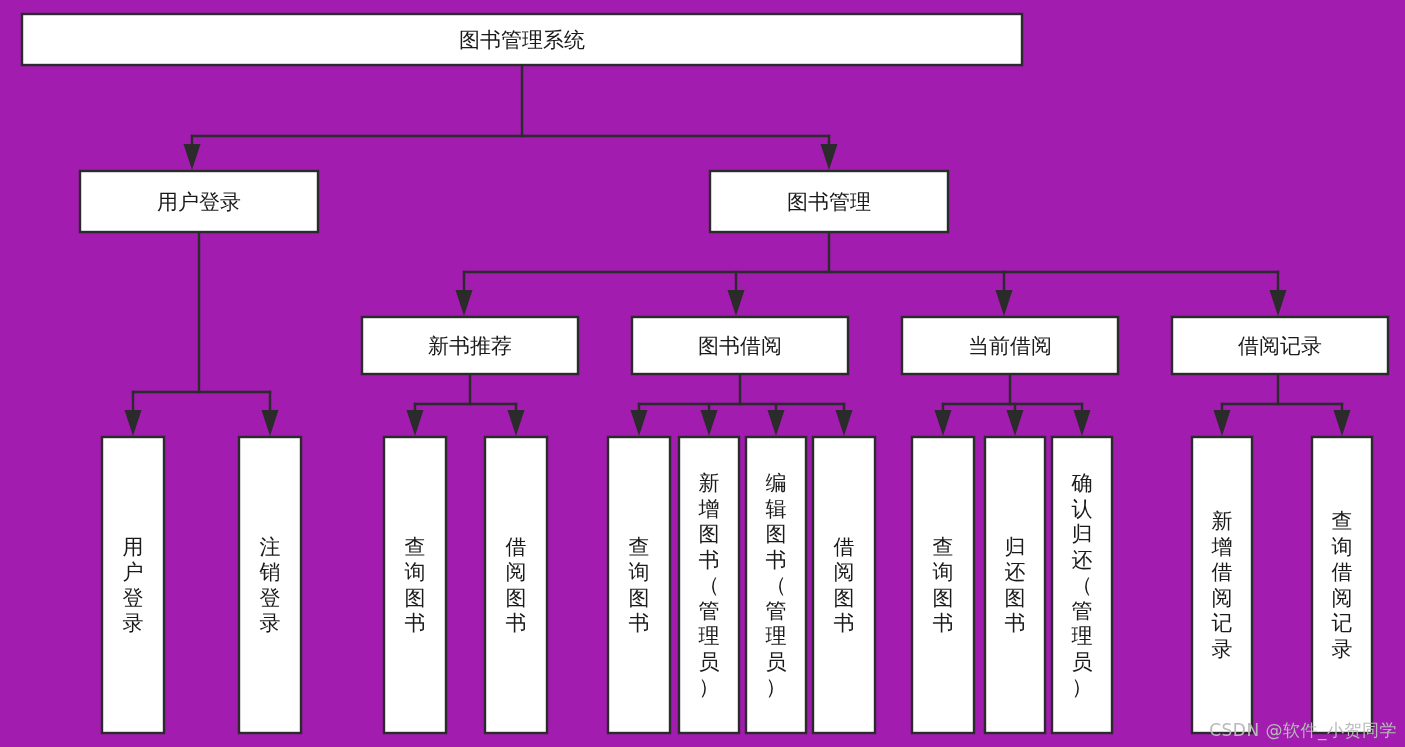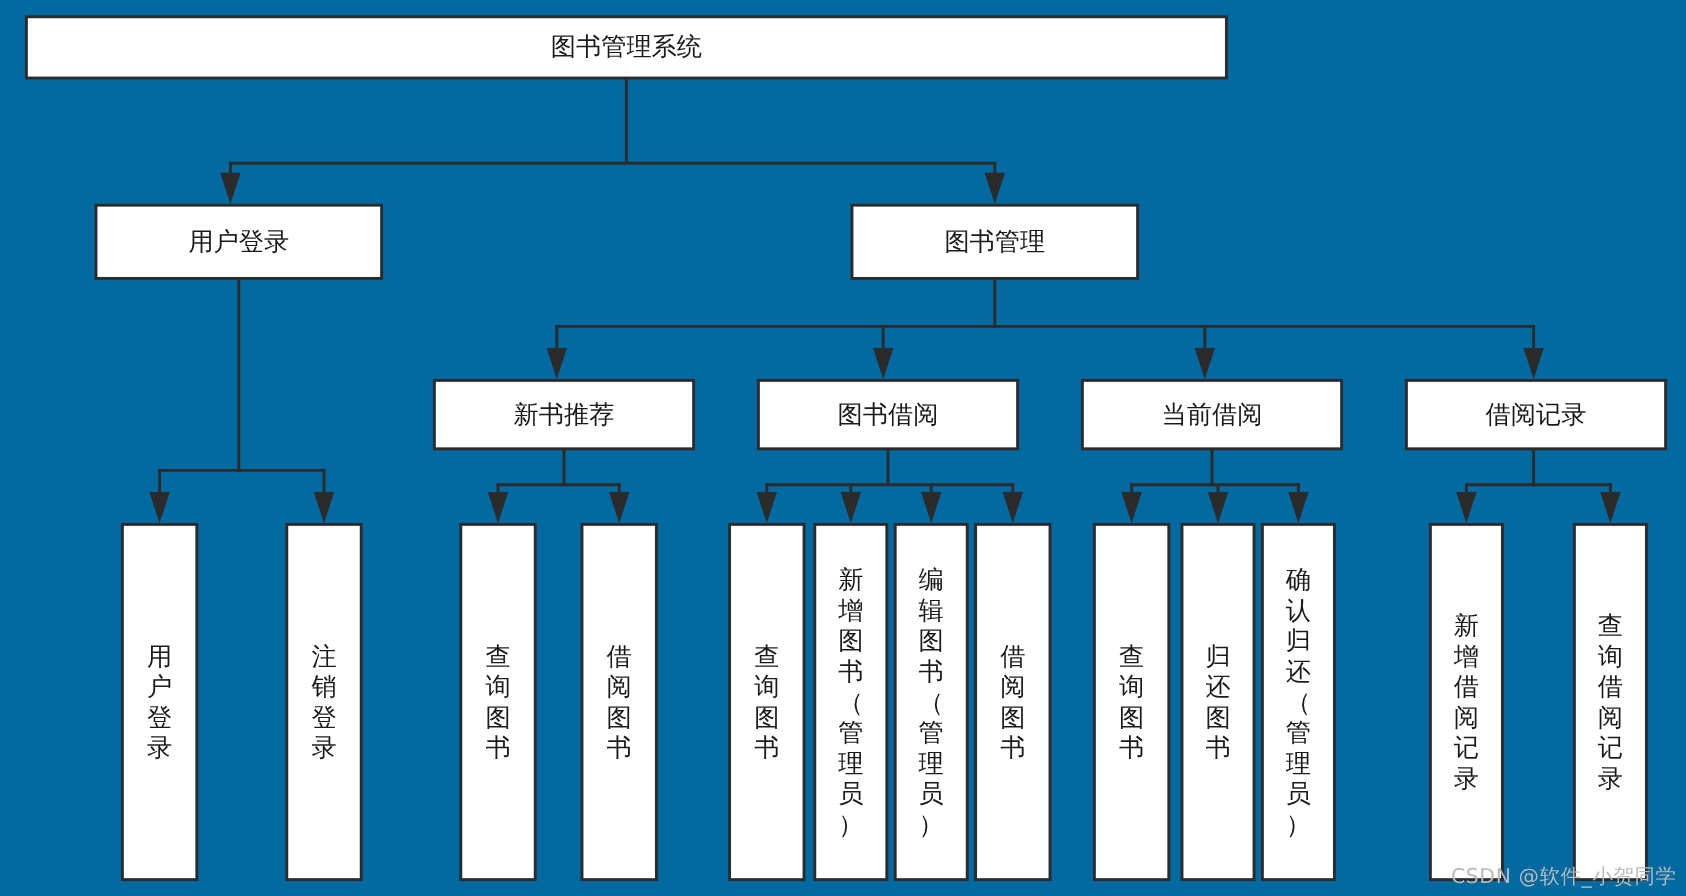--- a/index.html
+++ b/index.html
@@ -12,21 +12,21 @@
     font-family: "DejaVu Sans", "Liberation Sans", sans-serif;
     width: 1405px;
     height: 747px;
     overflow: hidden;
     position: relative;
   }
   #diagram-root {
     position: relative;
     width: 1405px;
     height: 747px;
-    background: #0369a1;
+    background: #a21caf;
   }
   svg#tree-svg {
     position: absolute;
     left: 0;
     top: 0;
     width: 1405px;
     height: 747px;
     display: block;
   }
   .node-box {

